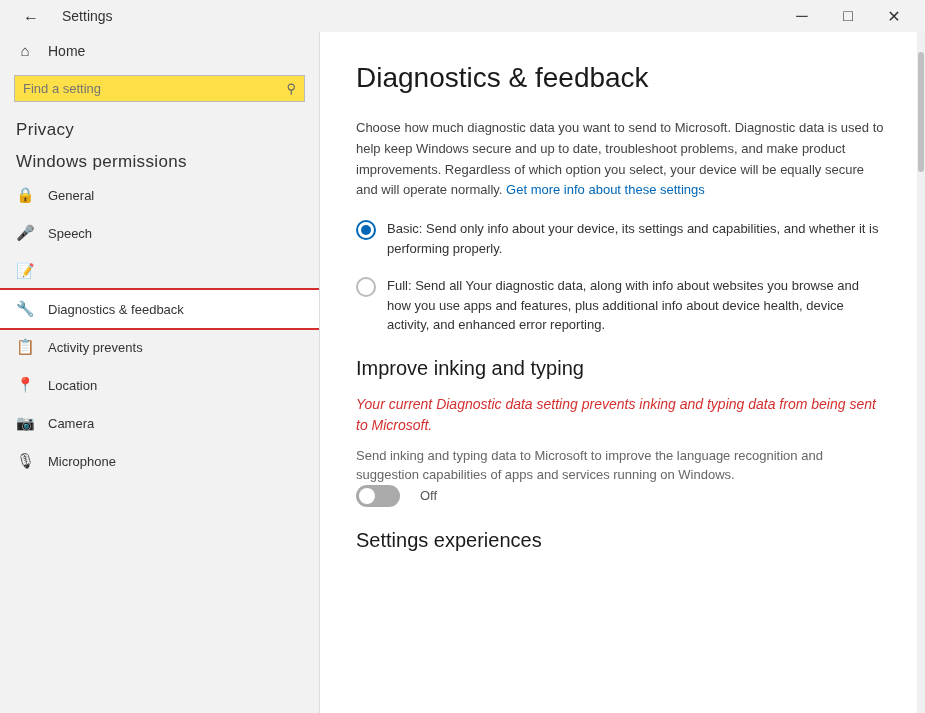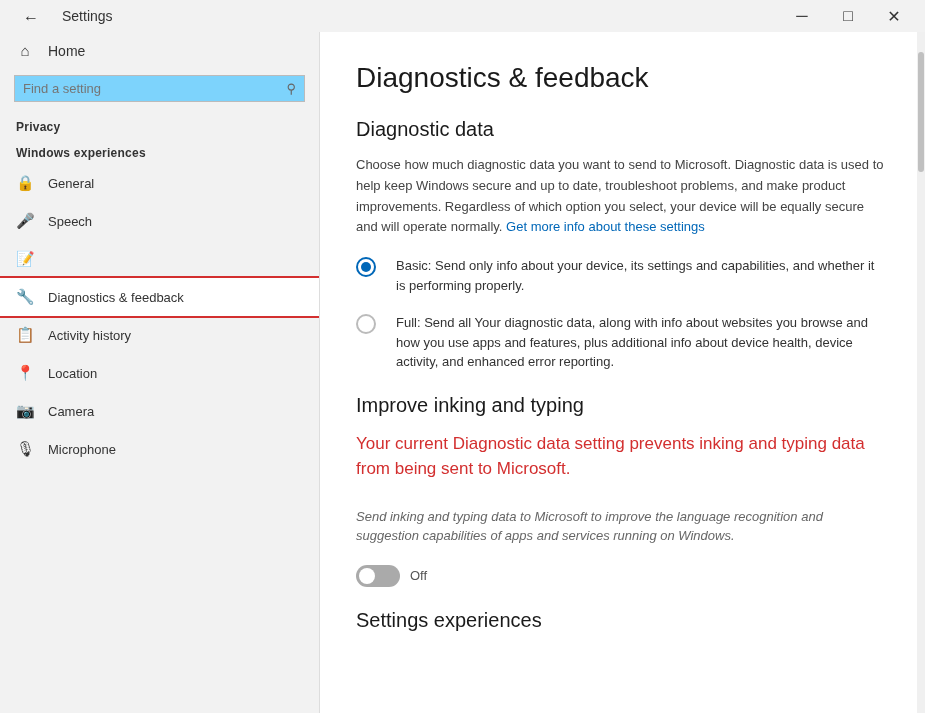--- a/index.html
+++ b/index.html
@@ -25,30 +25,30 @@
       border-right: 1px solid #ddd; overflow-y: auto; flex-shrink: 0;
     }
 
     .sidebar-home {
       display: flex; align-items: center; gap: 14px; padding: 10px 16px;
       cursor: pointer; font-size: 14px; color: #333;
     }
 
     .sidebar-search {
       margin: 6px 14px 10px; display: flex; align-items: center;
-      border: 1px solid #bbb; background: #7dd3fc; padding: 5px 8px;
+      border: 1px solid #bbb; background: #fde047; padding: 5px 8px;
     }
     .sidebar-search input {
       border: none; outline: none; flex: 1; font-size: 13px;
       background: transparent; color: #555;
     }
     .sidebar-search-icon { color: #666; font-size: 13px; }
 
     .sidebar-section-label {
-      padding: 8px 16px 4px; font-size: 12px; font-weight: 700; color: #333; letter-spacing: 0.02em;
+      padding: 8px 16px 4px; font-size: 17px; font-weight: 400; color: #333; letter-spacing: 0.02em;
     }
 
     .sidebar-item {
       display: flex; align-items: center; gap: 14px; padding: 10px 16px;
       cursor: pointer; font-size: 13px; color: #333; position: relative;
     }
     .sidebar-item.active {
       background: white;
       outline: 2px solid #d32f2f;
     }
@@ -59,38 +59,38 @@
     }
 
     .main-title { font-size: 28px; font-weight: 300; color: #1a1a1a; margin-bottom: 24px; }
 
     .section-title { font-size: 20px; font-weight: 400; color: #1a1a1a; margin-bottom: 14px; }
 
     .description-text { font-size: 13px; color: #444; line-height: 1.6; margin-bottom: 12px; }
     .description-link { color: #0067b8; text-decoration: none; }
 
     .radio-group { margin-top: 18px; }
-    .radio-option { display: flex; align-items: flex-start; gap: 20px; margin-bottom: 18px; }
+    .radio-option { display: flex; align-items: flex-start; gap: 11px; margin-bottom: 18px; }
     .radio-circle {
       width: 20px; height: 20px; border-radius: 50%; border: 2px solid #bbb;
       flex-shrink: 0; margin-top: 1px; display: flex; align-items: center; justify-content: center;
       cursor: pointer;
     }
     .radio-circle.selected { border-color: #0067b8; }
     .radio-circle.selected::after {
       content: ''; width: 10px; height: 10px; border-radius: 50%; background: #0067b8;
     }
     .radio-label { font-size: 13px; color: #333; line-height: 1.5; }
 
     .section-divider { margin: 22px 0 18px; }
 
-    .warning-text { font-size: 17px; color: #d32f2f; line-height: 1.5; margin-bottom: 25px; }
-    .muted-text { font-size: 13px; color: #666; line-height: 1.5; margin-bottom: 19px; font-style: italic; }
-
-    .toggle-row { display: flex; align-items: center; gap: 10px; margin-bottom: 6px; }
+    .warning-text { font-size: 14px; color: #d32f2f; line-height: 1.5; margin-bottom: 10px; font-style: italic; }
+    .muted-text { font-size: 13px; color: #666; line-height: 1.5; margin-bottom: 0; }
+
+    .toggle-row { display: flex; align-items: center; gap: 20px; margin-bottom: 6px; }
     .toggle {
       width: 44px; height: 22px; background: #aaa; border-radius: 11px;
       position: relative; cursor: pointer; flex-shrink: 0;
     }
     .toggle-knob {
       width: 16px; height: 16px; background: white; border-radius: 50%;
       position: absolute; top: 3px; left: 3px; transition: left 0.2s;
     }
     .toggle-label { font-size: 13px; color: #555; }
 
@@ -128,40 +128,40 @@
       <span>Home</span>
     </div>
 
     <div class="sidebar-search">
       <input type="text" placeholder="Find a setting" style="">
       <span class="sidebar-search-icon">⚲</span>
     </div>
 
     <div class="sidebar-section-label">Privacy</div>
 
-    <div class="sidebar-section-label">Windows experiences</div>
+    <div class="sidebar-section-label">Windows permissions</div>
 
     <div class="sidebar-item">
       <span class="sidebar-item-icon">🔒</span>
       <span>General</span>
     </div>
     <div class="sidebar-item">
       <span class="sidebar-item-icon">🎤</span>
       <span>Speech</span>
     </div>
     <div class="sidebar-item">
       <span class="sidebar-item-icon">📝</span>
     </div>
     <div class="sidebar-item active">
       <span class="sidebar-item-icon">🔧</span>
       <span>Diagnostics &amp; feedback</span>
     </div>
     <div class="sidebar-item">
       <span class="sidebar-item-icon">📋</span>
-      <span>Activity history</span>
+      <span>Activity prevents</span>
     </div>
 
 
     <div class="sidebar-item">
       <span class="sidebar-item-icon">📍</span>
       <span>Location</span>
     </div>
     <div class="sidebar-item">
       <span class="sidebar-item-icon">📷</span>
       <span>Camera</span>
@@ -171,21 +171,20 @@
       <span>Microphone</span>
     </div>
 
   </div>
 
   <div class="main-wrapper">
     <div class="main-content">
 
       <h1 class="main-title">Diagnostics &amp; feedback</h1>
 
-      <h2 class="section-title">Diagnostic data</h2>
 
       <p class="description-text">
         <span>Choose how much diagnostic data you want to send to Microsoft. Diagnostic data is used to help keep Windows secure and up to date, troubleshoot problems, and make product improvements. Regardless of which option you select, your device will be equally secure and will operate normally.</span>
         <a class="description-link" href="#">Get more info about these settings</a>
       </p>
 
       <div class="radio-group">
         <div class="radio-option">
           <div class="radio-circle selected"></div>
           <span class="radio-label">Basic: Send only info about your device, its settings and capabilities, and whether it is performing properly.</span>

